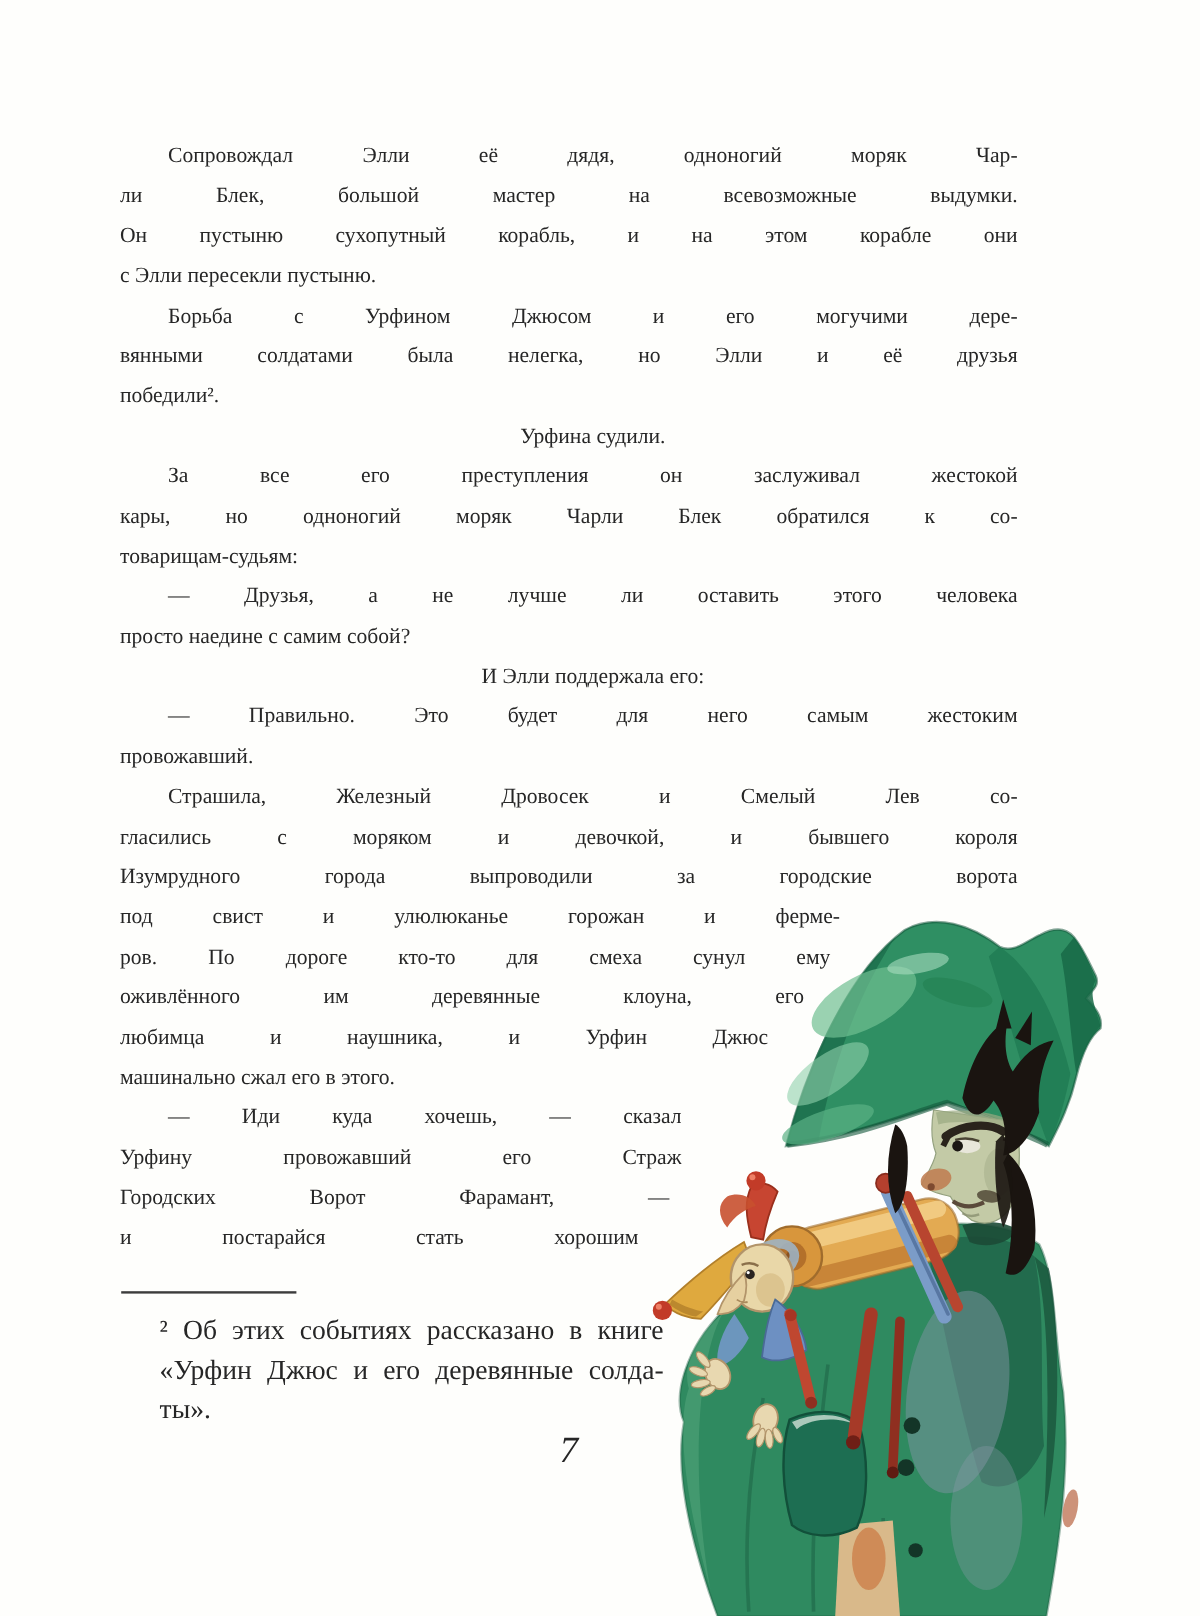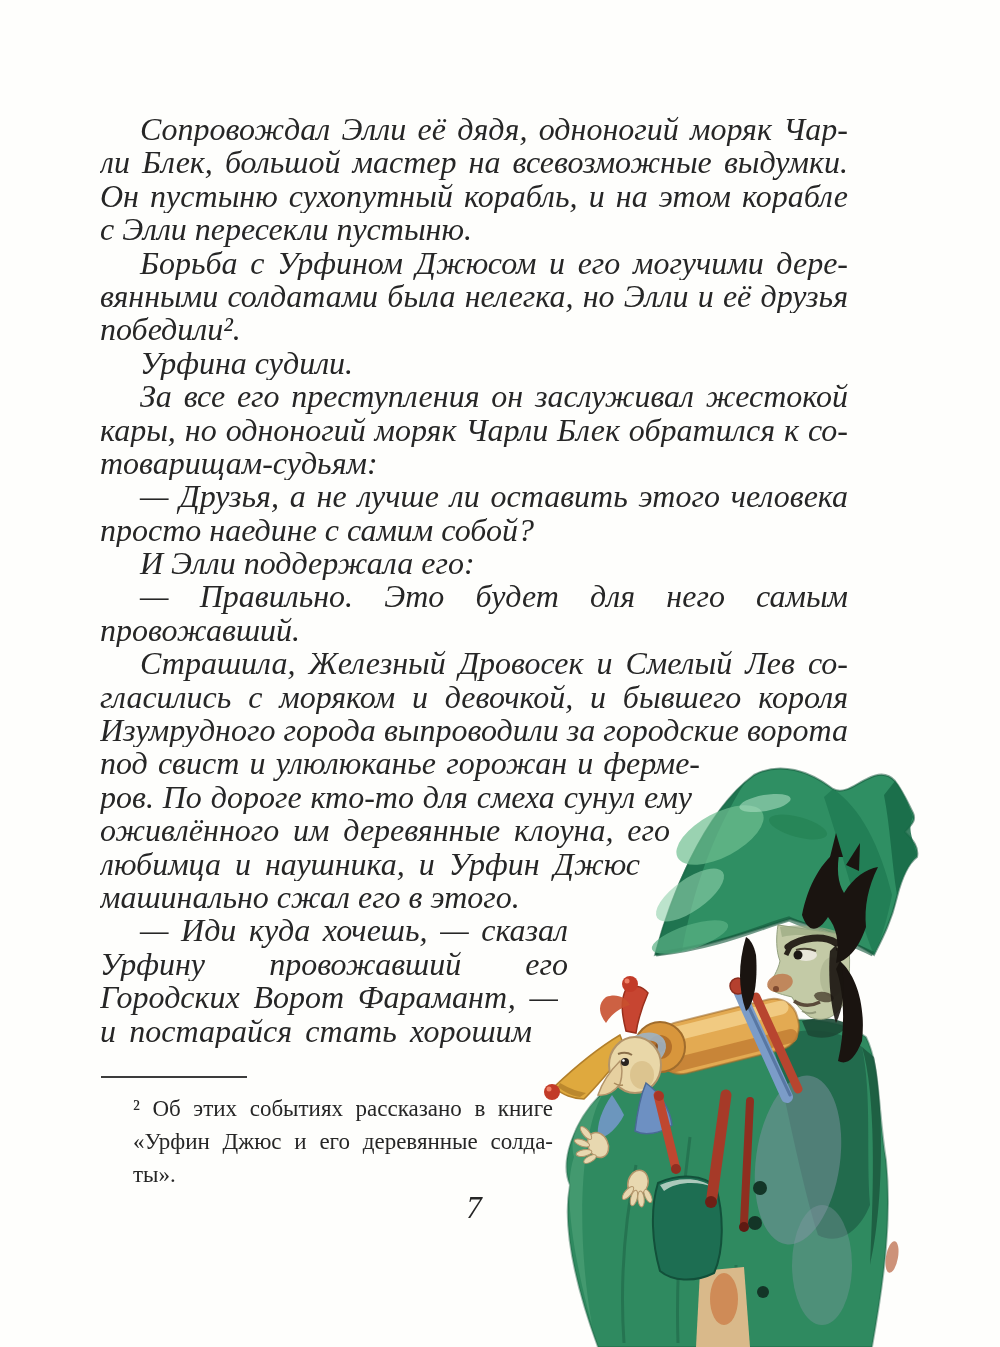--- a/index.html
+++ b/index.html
@@ -8,26 +8,26 @@
     position:relative;
     width:1000px;height:1347px;
     margin:0 auto;
     background:#fefefc;
     font-family:"Liberation Serif","DejaVu Serif",serif;
     color:#262626;
     overflow:hidden;
   }
   .text-block{
     position:absolute;left:100px;top:113px;width:748px;
-    font-size:32px;line-height:33.4px;font-style:italic;
+    font-size:18px;line-height:33.4px;
   }
   .para{margin:0;padding:0;}
   .line{height:33.4px;overflow:hidden;white-space:normal;}
   .line.j{text-align:justify;text-align-last:justify;}
-  .line.ind{text-indent:40px;}
+  .line.ind{text-indent:40px;text-align:center;}
   .footnote-rule{
     position:absolute;left:101px;top:1076px;width:146px;height:2px;
     background:#3c3c3c;
   }
   .footnote{
     position:absolute;left:100px;top:1092px;width:420px;
     font-size:23px;line-height:33px;margin-left:33px;
   }
   .footnote .line{height:33px;}
   .page-number{

